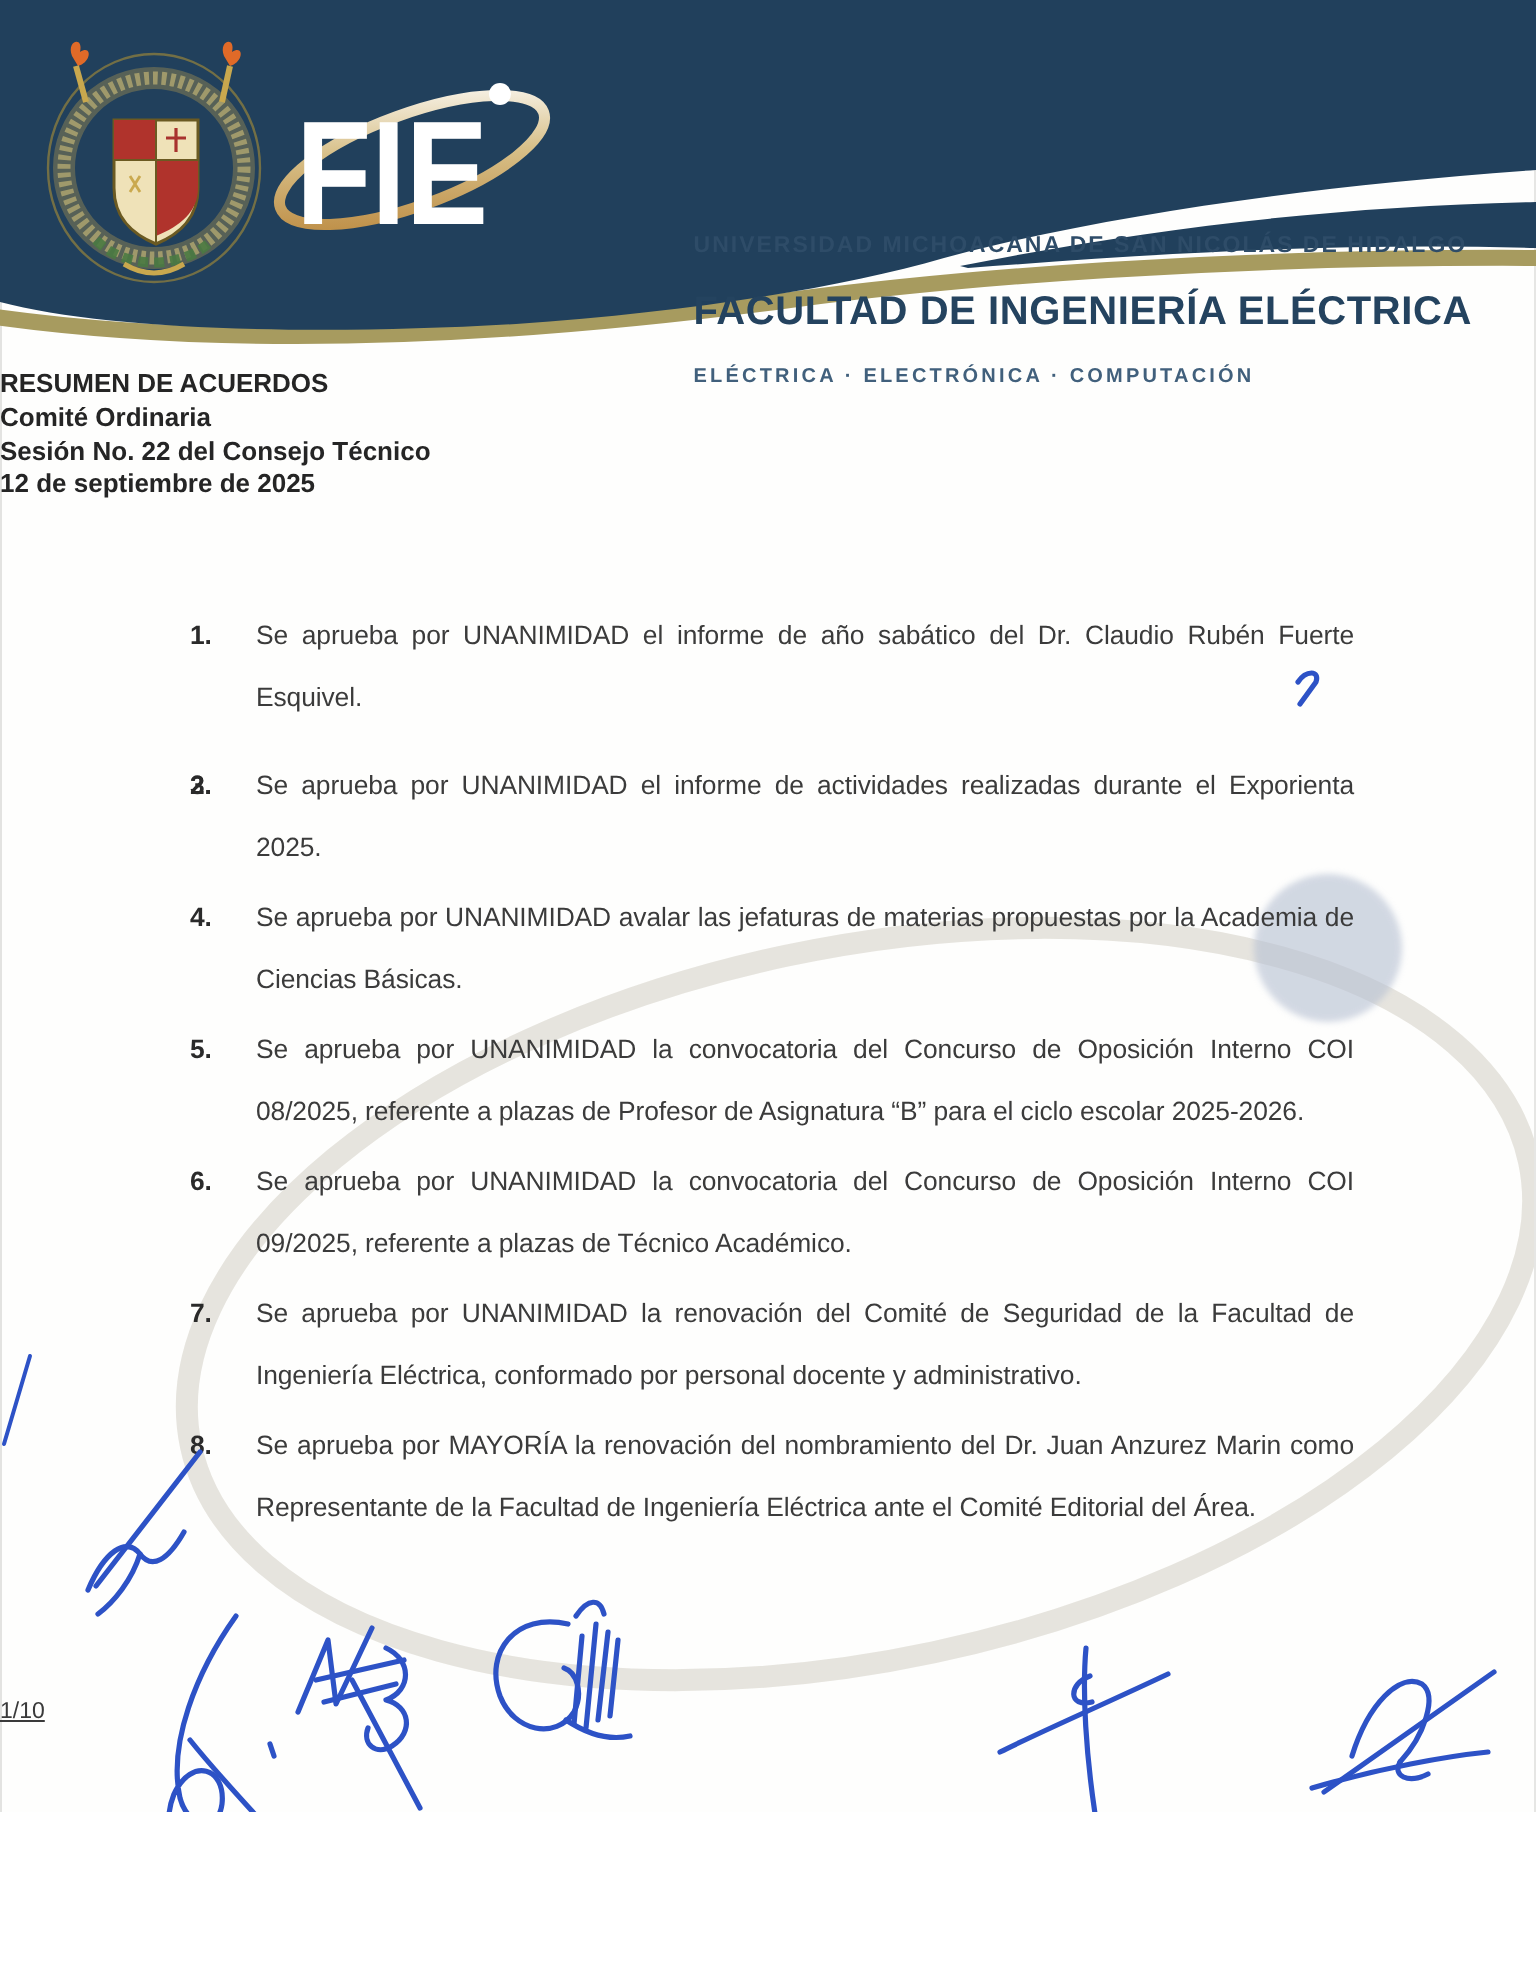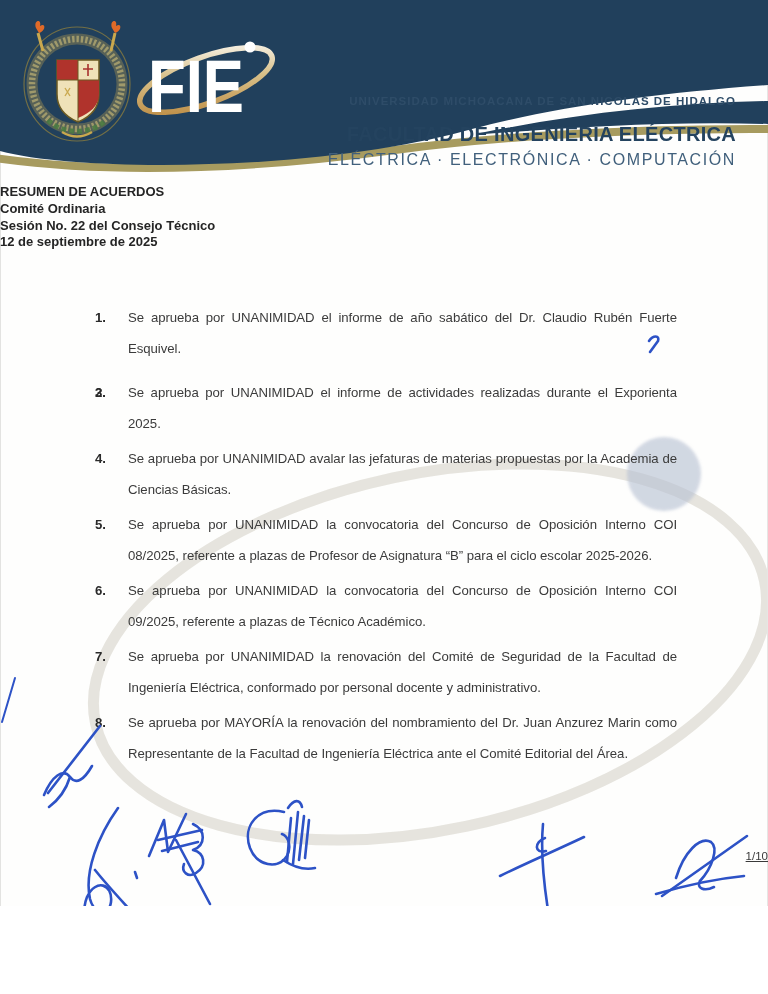--- a/index.html
+++ b/index.html
@@ -6,39 +6,39 @@
   .page{
     position:relative;width:768px;height:906px;margin:0 auto;
     background:#fefefd;overflow:hidden;
     font-family:"Liberation Sans",sans-serif;color:#3b3b3b;
   }
   .scan-edges{position:absolute;inset:0;border-left:1px solid #e3e3e1;border-right:1px solid #e6e6e4;z-index:1;}
   
   .watermark{position:absolute;inset:0;z-index:0;}
   .content{position:absolute;inset:0;z-index:2;}
   .hdr-svg{position:absolute;top:0;left:0;z-index:3;}
-  .hdr-text{position:absolute;top:95px;right:32px;text-align:right;z-index:4;}
+  .hdr-text{position:absolute;top:117px;right:32px;text-align:left;z-index:4;}
   .ink{position:absolute;inset:0;z-index:5;pointer-events:none;}
   
   .hdr-uni{font-size:11.5px;font-weight:bold;letter-spacing:1px;color:#2e4c68;}
   .hdr-fac{font-size:20px;font-weight:bold;letter-spacing:.3px;color:#24435f;margin-top:16px;}
-  .hdr-areas{font-size:16px;font-weight:normal;letter-spacing:1.6px;color:#41607c;margin-top:5px;}
+  .hdr-areas{font-size:10px;font-weight:bold;letter-spacing:1.6px;color:#41607c;margin-top:15px;}
   
   .title-block{
     position:absolute;top:184px;left:0;right:0;text-align:left;
     font-size:13px;font-weight:bold;line-height:16.8px;color:#252525;
   }
   
   .agreements{position:absolute;top:302px;left:95px;width:582px;}
   .item{position:relative;padding-left:33px;text-align:justify;
         font-size:13.2px;line-height:31px;letter-spacing:-.05px;color:#3b3b3b;margin-bottom:4px;}
   .item.first{margin-bottom:13px;}
   .item .num{position:absolute;left:0;top:0;font-weight:bold;color:#2a2a2a;}
   
-  .page-num{position:absolute;top:850px;left:0;right:0;text-align:right;
+  .page-num{position:absolute;top:850px;left:0;right:0;text-align:left;
             font-size:11.5px;color:#3a3a3a;text-decoration:underline;}
   
   .footer-text{
     position:absolute;top:907px;left:40px;width:440px;text-align:center;
     font-family:"DejaVu Serif",serif;font-weight:bold;
     font-size:12px;line-height:16px;letter-spacing:.3px;color:#1d3a5a;
   }
   .footer-bars{position:absolute;left:0;top:945px;z-index:2;}
 </style>
 </head>

